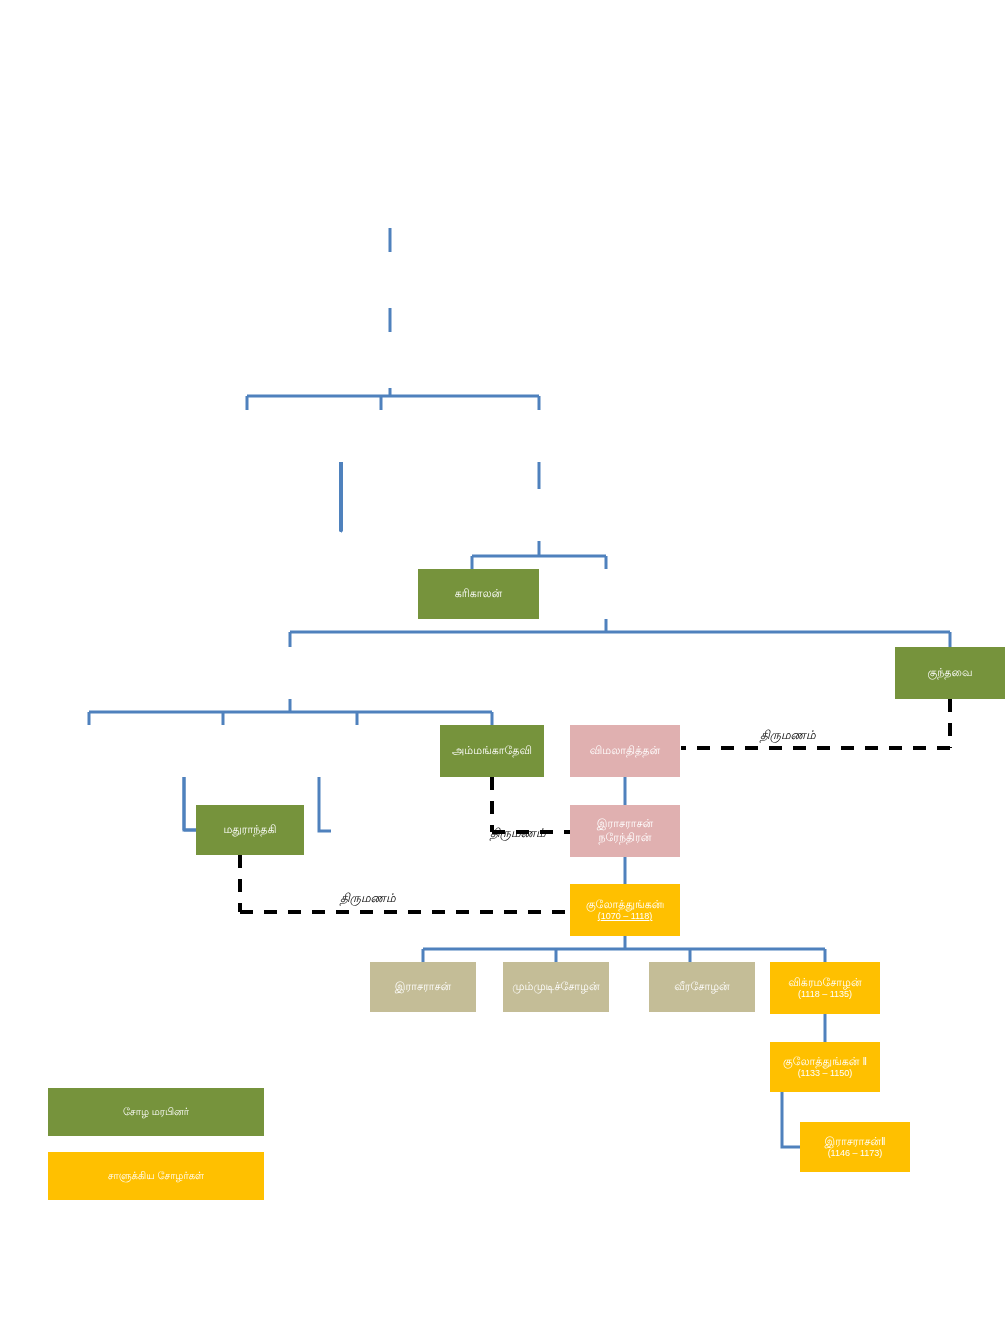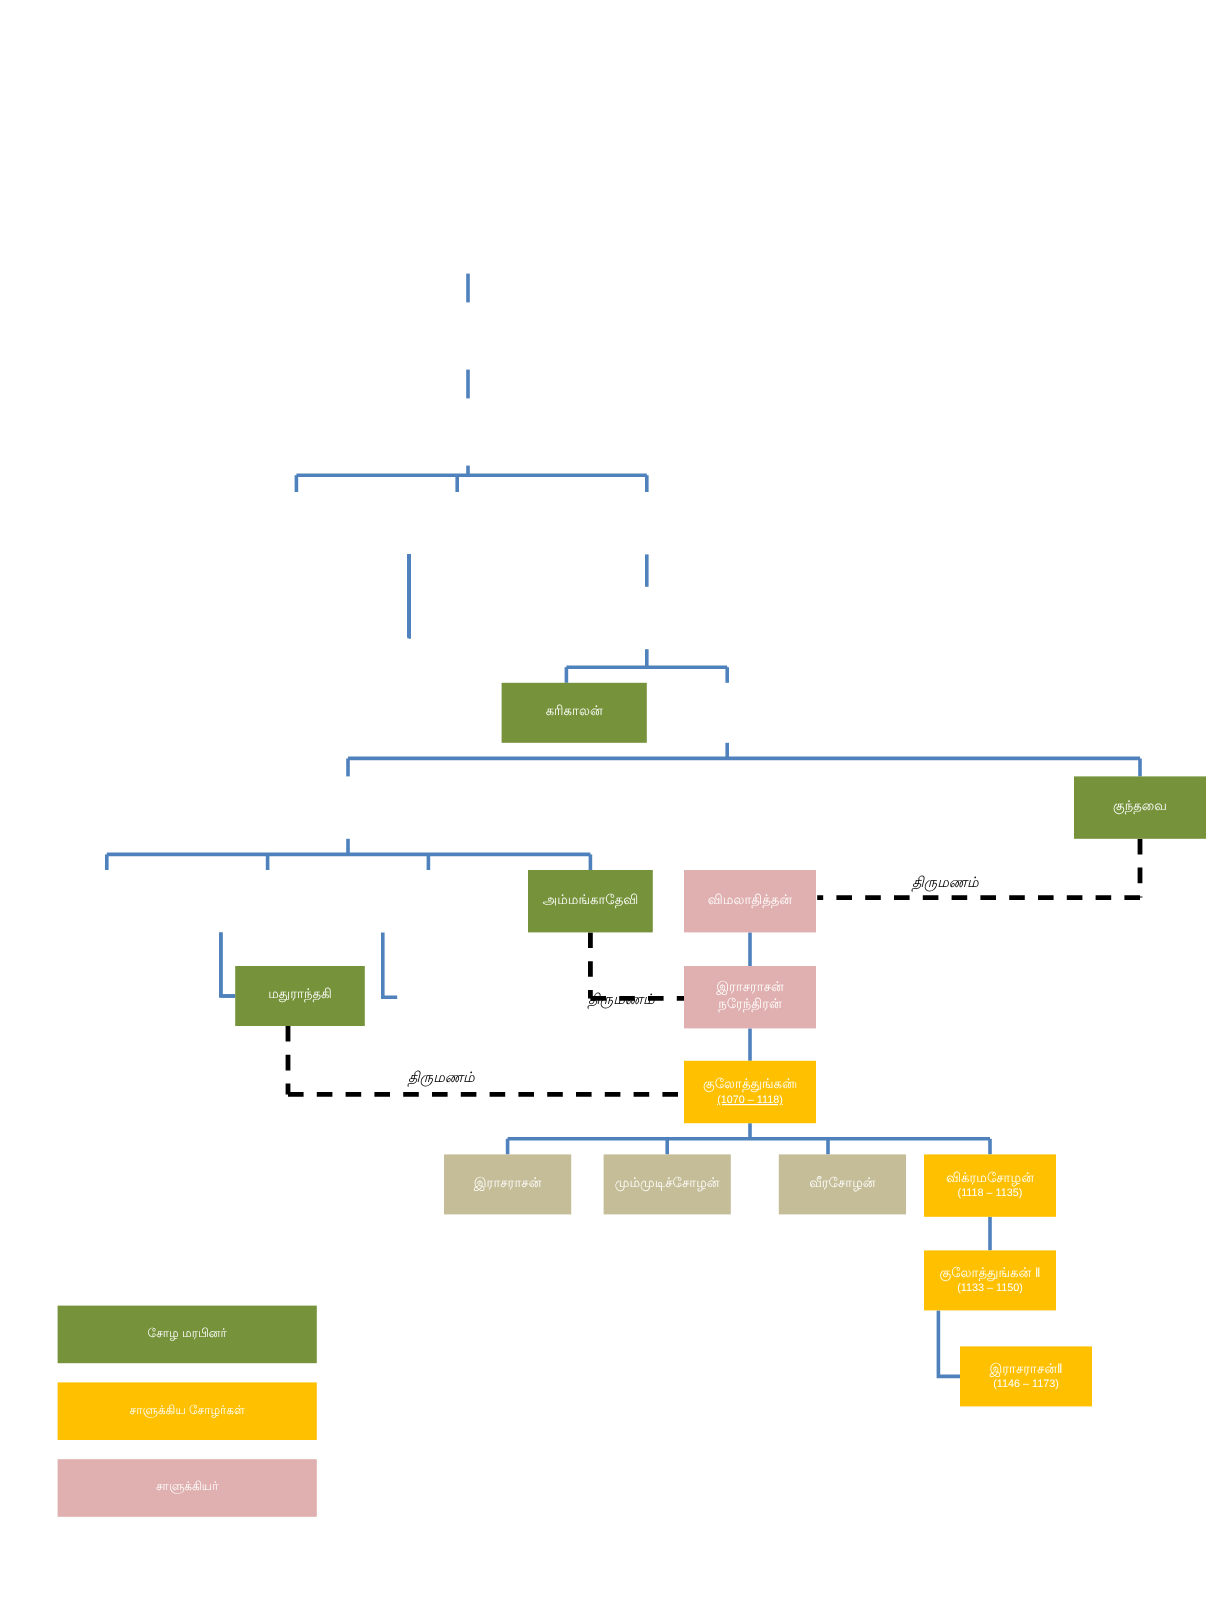--- a/index.html
+++ b/index.html
@@ -296,19 +296,16 @@
     <div id="legend-items">
         <div class="legend-item t-interim-chola" style="font-size: 10px;">
           <span>இடைக்காலச் சோழர்கள்</span>
         </div>
         <div class="legend-item t-chola-lineage" style="font-size: 10px;">
           <span>சோழ மரபினர்</span>
         </div>
         <div class="legend-item t-chalukya-chola" style="font-size: 10px;">
           <span>சாளுக்கிய சோழர்கள்</span>
         </div>
-        <div class="legend-item t-chalukya" style="font-size: 10px;">
-          <span>சாளுக்கியர்</span>
-        </div>
       </div>
   </div>
 
 </div>
 
 </body></html>

